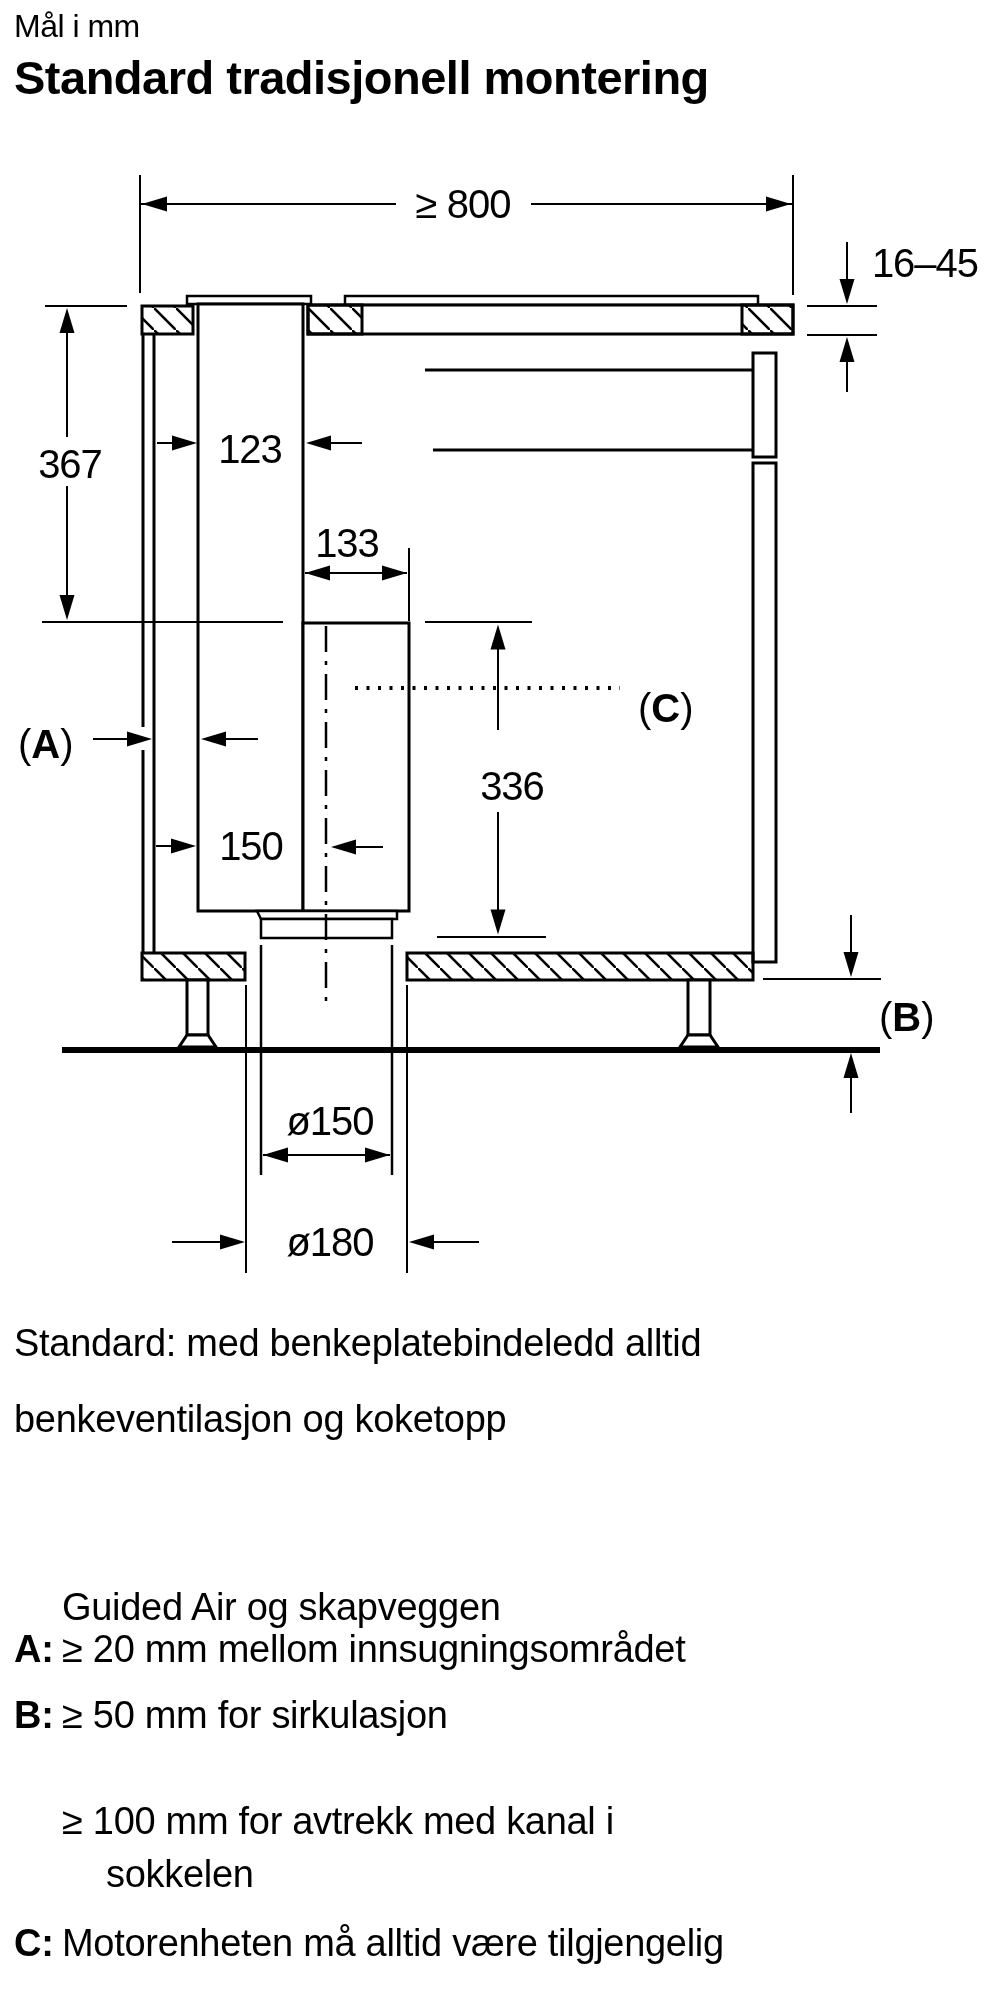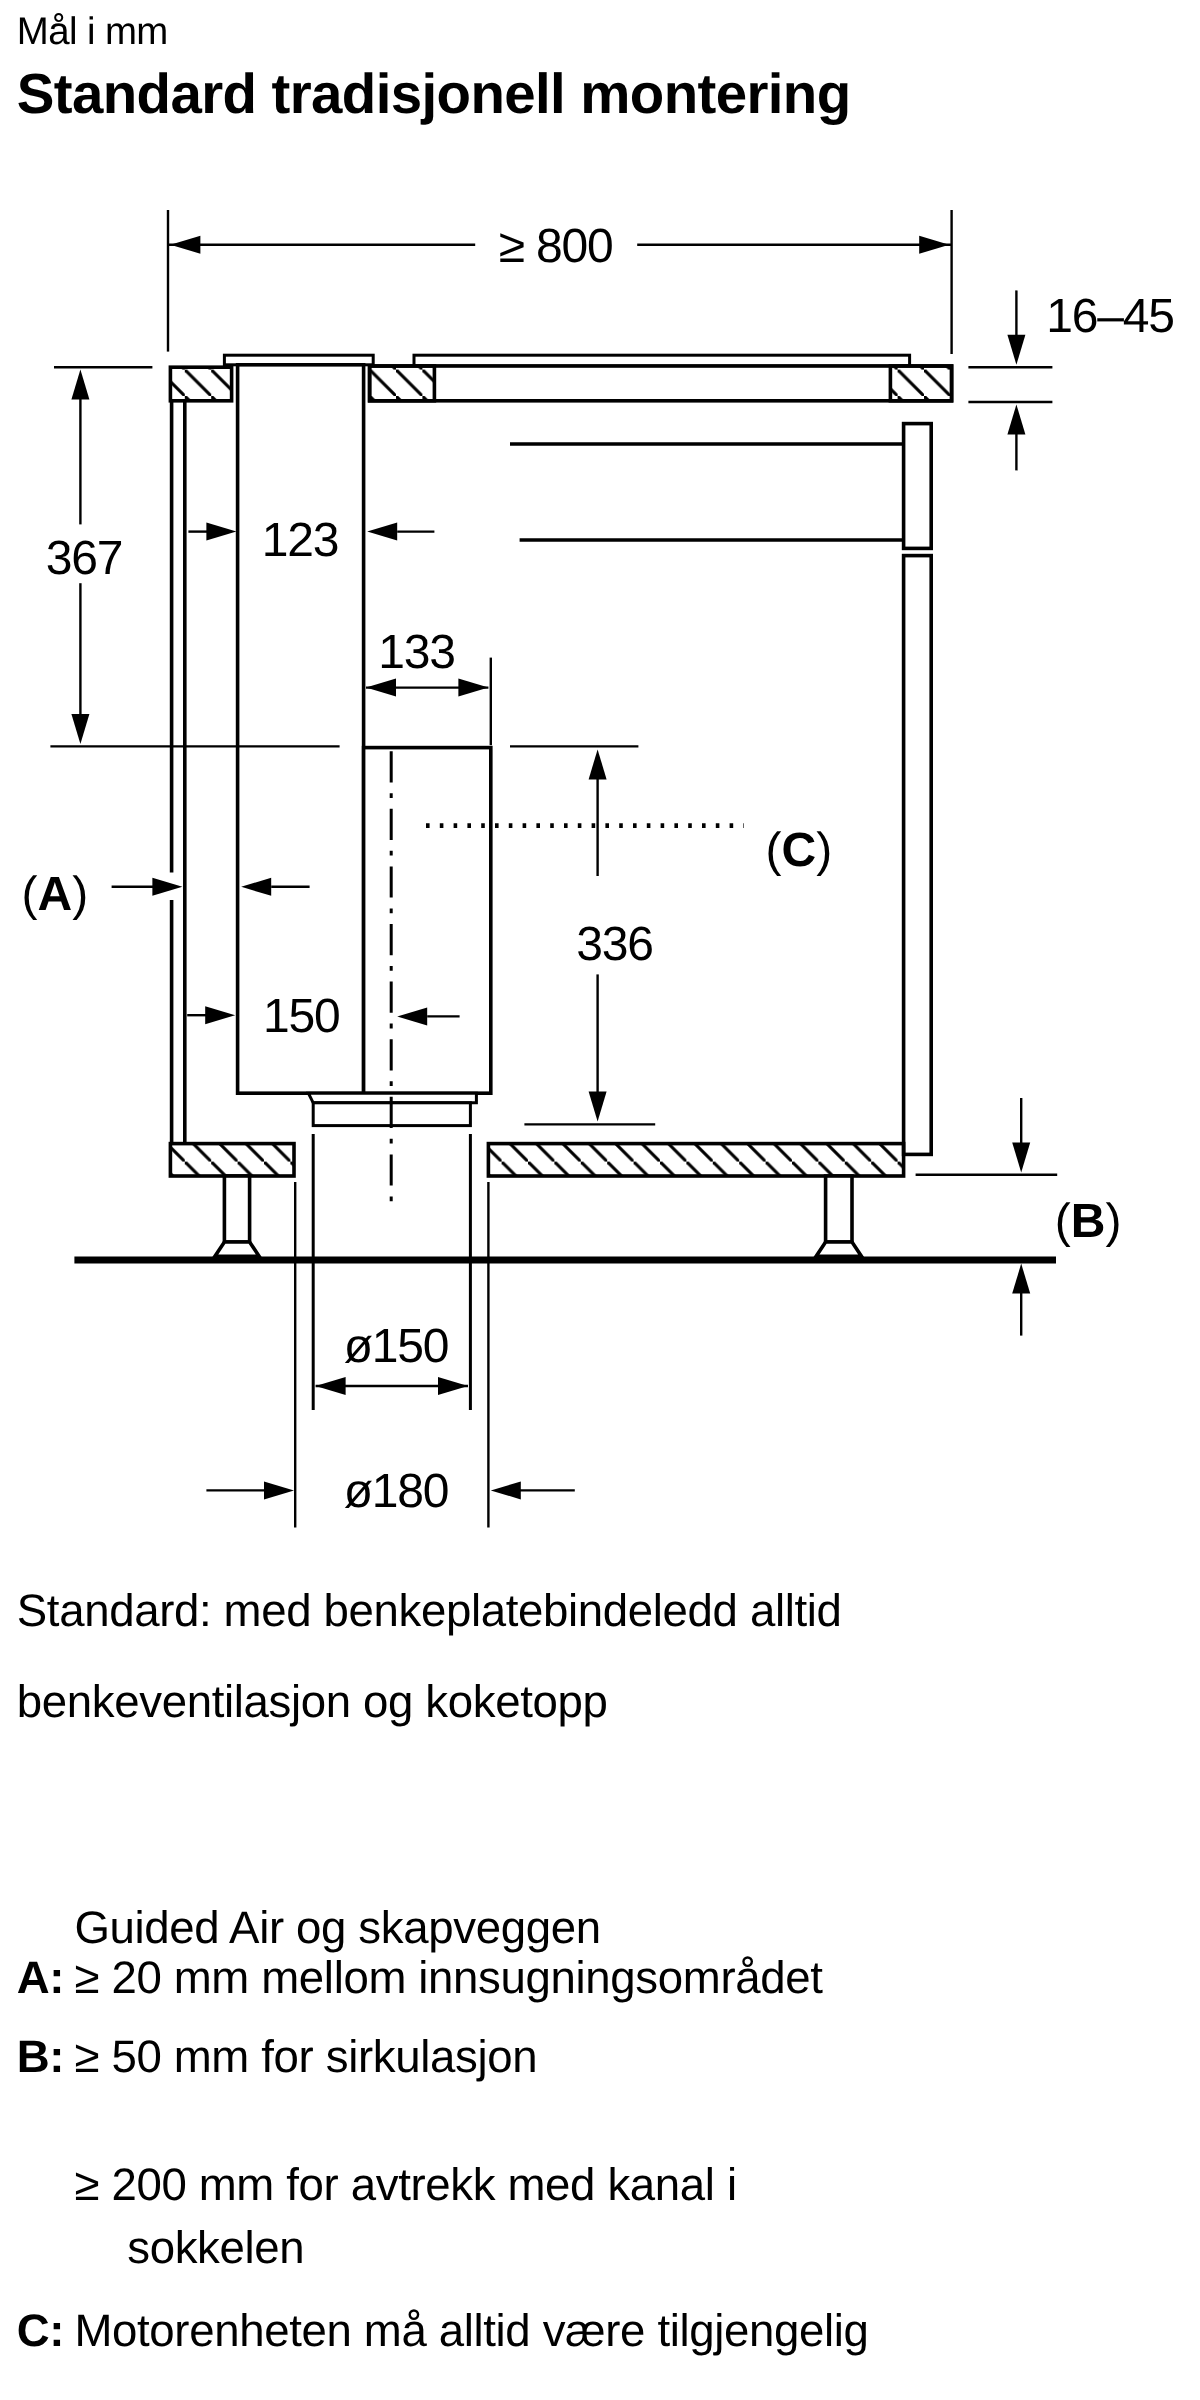--- a/index.html
+++ b/index.html
@@ -210,17 +210,17 @@
 
 <div class="notes">
   <div class="note-line" style="left:14px;top:1322px;">Standard: med benkeplatebindeledd alltid</div>
   <div class="note-line" style="left:14px;top:1374px;margin-top:24px;">benkeventilasjon og koketopp</div>
 
   <div class="note-line" style="left:14px;top:1588px;margin-top:40px;"><span class="note-prefix">A:</span><span>≥ 20 mm mellom innsugningsområdet</span></div>
   <div class="note-line" style="left:62px;top:1586px;">Guided Air og skapveggen</div>
 
   <div class="note-line" style="left:14px;top:1694px;"><span class="note-prefix">B:</span><span>≥ 50 mm for sirkulasjon</span></div>
 
-  <div class="note-line" style="left:62px;top:1800px;">≥ 200 mm for avtrekk med kanal i</div>
+  <div class="note-line" style="left:62px;top:1800px;">≥ 100 mm for avtrekk med kanal i</div>
   <div class="note-line" style="left:62px;top:1853px;margin-left:44px;">sokkelen</div>
 
   <div class="note-line" style="left:14px;top:1922px;"><span class="note-prefix">C:</span><span>Motorenheten må alltid være tilgjengelig</span></div>
 </div>
 
 </body></html>

